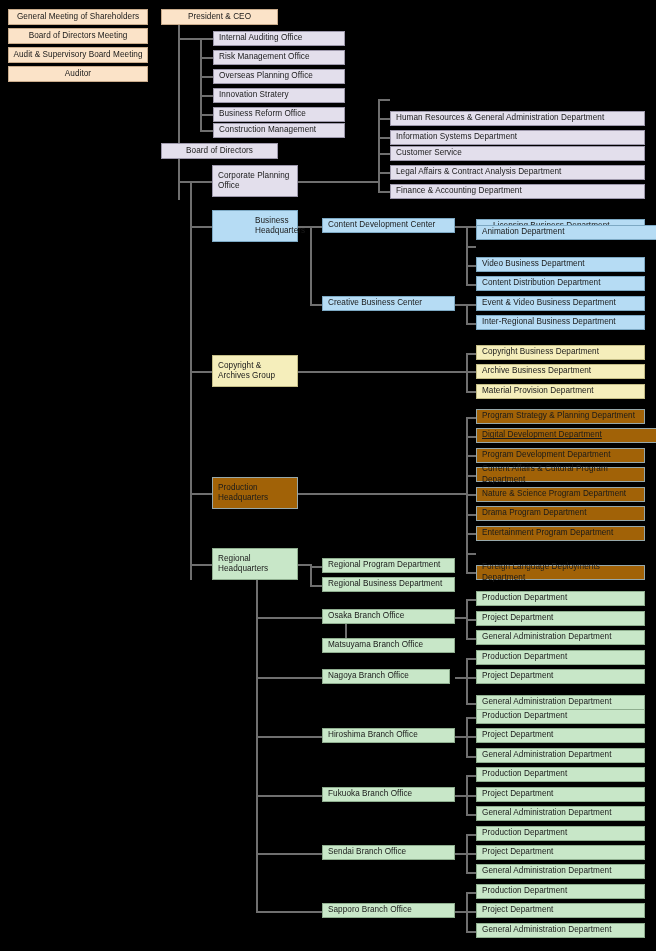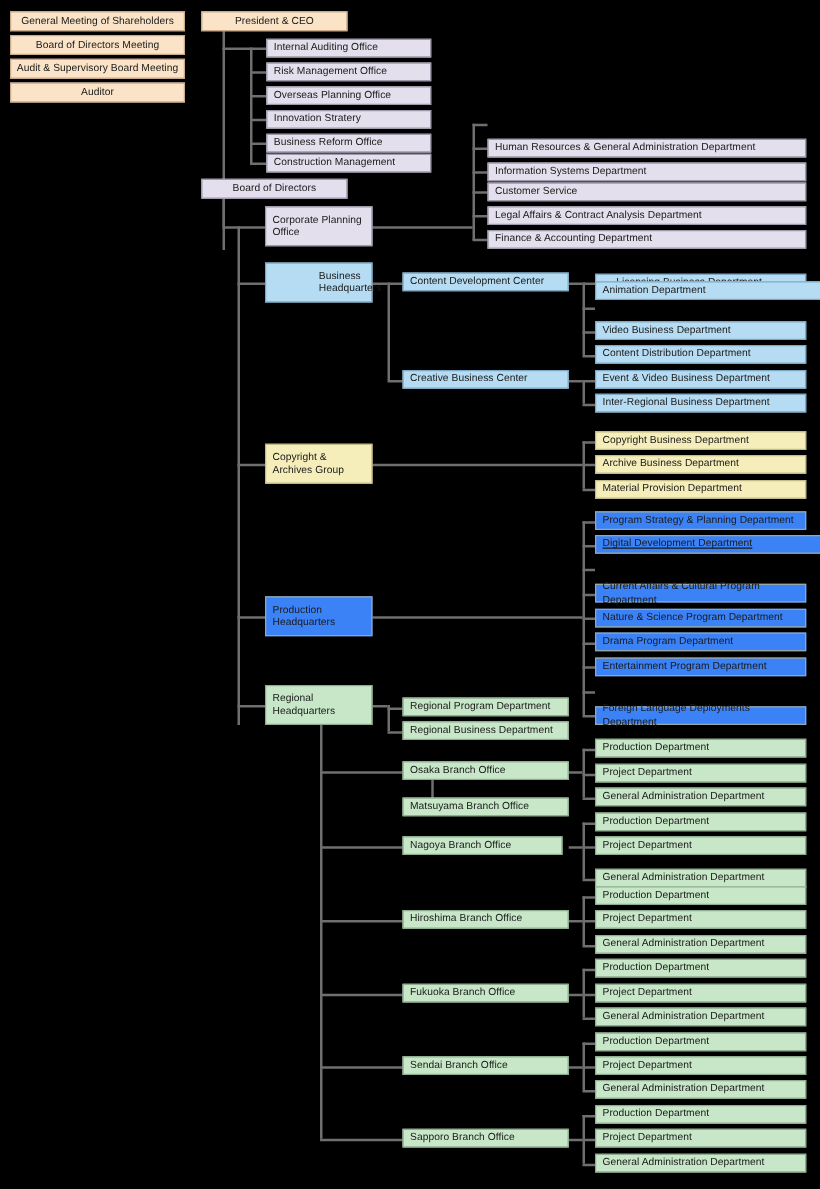--- a/index.html
+++ b/index.html
@@ -22,21 +22,21 @@
     padding:0 5px;
     white-space:pre-line;
     letter-spacing:0.05px;
   }
   .node.center{justify-content:center;padding:0 3px;}
   .node.two-line{align-items:center;}
   .c-cream {background:#fbe3c8;border-color:#c9ab8b;}
   .c-lilac {background:#e3dfec;border-color:#9d98ab;}
   .c-blue  {background:#b6dcf4;border-color:#7da9c4;}
   .c-yellow{background:#f5eebb;border-color:#c3bc86;}
-  .c-teal  {background:#3b82f6;border-color:#97a8aa;}
+  .c-teal  {background:#a16207;border-color:#97a8aa;}
   .c-green {background:#c8e7c8;border-color:#8fae8f;}
   .conn{
     position:absolute;
     background:#6f6f6f;
   }
   .conn.v{width:1.6px;}
   .conn.h{height:1.6px;}
 </style>
 </head>
 <body>
@@ -186,20 +186,21 @@
 
   <div class="node c-yellow" style="left:476px;top:345px;width:169px;height:15px;">Copyright Business Department</div>
   <div class="node c-yellow" style="left:476px;top:364px;width:169px;height:15px;">Archive Business Department</div>
   <div class="node c-yellow" style="left:476px;top:384px;width:169px;height:15px;">Material Provision Department</div>
 
   <div class="node c-teal two-line" style="left:212px;top:477px;width:86px;height:32px;">Production
 Headquarters</div>
 
   <div class="node c-teal" style="left:476px;top:409px;width:169px;height:15px;">Program Strategy &amp; Planning Department</div>
   <div class="node c-teal" style="left:476px;top:428px;width:194px;height:15px;text-decoration:underline;">Digital Development Department</div>
+  <div class="node c-teal" style="left:476px;top:448px;width:169px;height:15px;">Program Development Department</div>
   <div class="node c-teal" style="left:476px;top:467px;width:169px;height:15px;">Current Affairs &amp; Cultural Program Department</div>
   <div class="node c-teal" style="left:476px;top:487px;width:169px;height:15px;">Nature &amp; Science Program Department</div>
   <div class="node c-teal" style="left:476px;top:506px;width:169px;height:15px;">Drama Program Department</div>
   <div class="node c-teal" style="left:476px;top:526px;width:169px;height:15px;">Entertainment Program Department</div>
   <div class="node c-teal" style="left:476px;top:565px;width:169px;height:15px;">Foreign Language Deployments Department</div>
 
   <div class="node c-green two-line" style="left:212px;top:548px;width:86px;height:32px;">Regional
 Headquarters</div>
 
   <div class="node c-green" style="left:322px;top:558px;width:133px;height:15px;">Regional Program Department</div>

